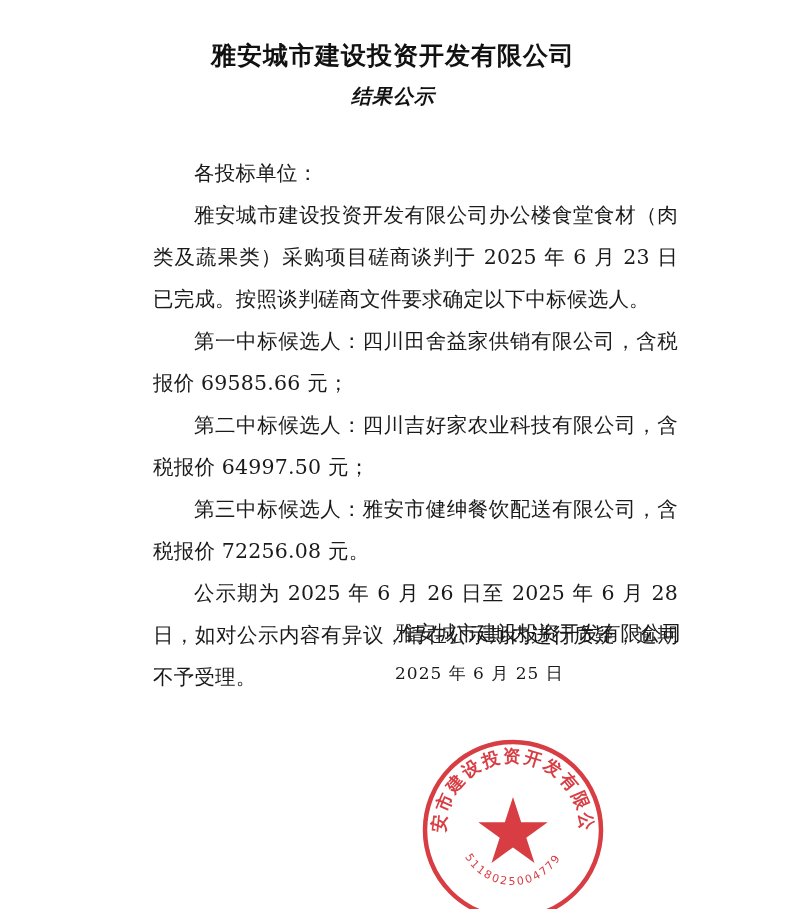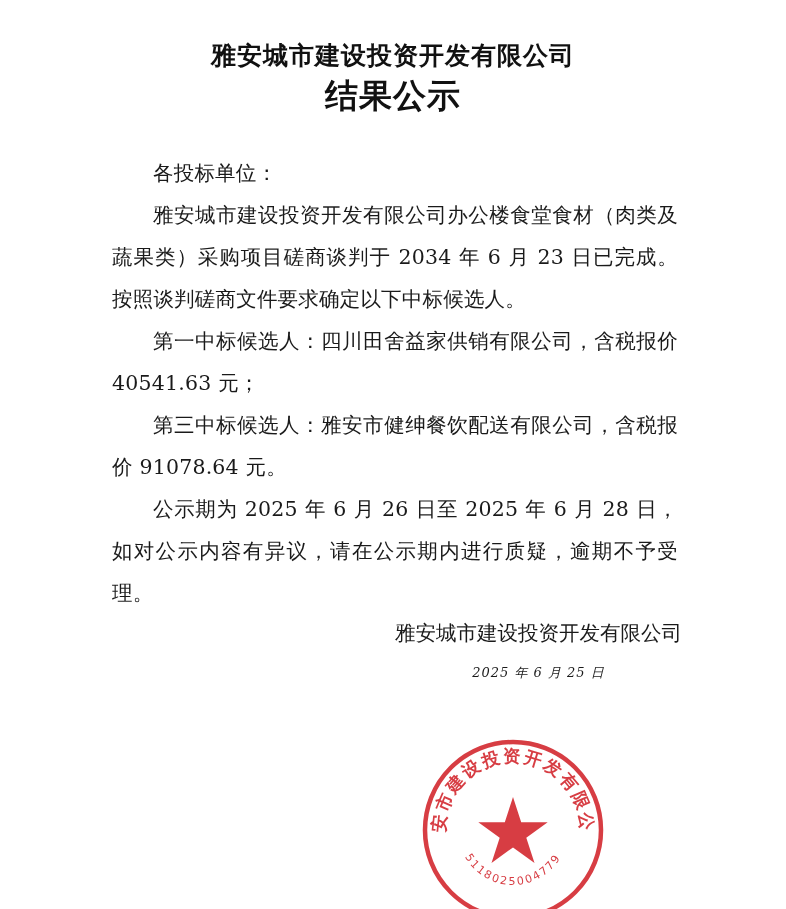--- a/index.html
+++ b/index.html
@@ -34,57 +34,58 @@
     font-size: 25px;
     line-height: 40px;
     letter-spacing: 1px;
     color: #111;
     white-space: nowrap;
   }
   .title-line.l2 {
     font-size: 24px;
   }
   .title-line.l3 {
-    font-size: 33px;
+    font-size: 20px;
+    font-style: italic;
   }
 
   .body-block {
     margin-top: 36px;
     padding: 0 48px 0 52px;
   }
   .para {
     font-size: 20.5px;
     line-height: 42px;
     text-align: justify;
     text-justify: inter-ideograph;
     letter-spacing: 0.2px;
     margin: 0;
   }
   .para.indent {
     text-indent: 2em;
+    margin-left: 41px;
   }
 
   .sign-block {
     position: absolute;
     right: 104px;
     bottom: 50px;
     text-align: left;
     z-index: 3;
   }
   .sign-line {
     font-size: 20.5px;
     line-height: 40px;
     white-space: nowrap;
   }
   .sign-date {
-    text-align: center;
-    font-size: 13px;
+    text-align: left;
+    font-size: 17px;
     line-height: 40px;
     letter-spacing: 1px;
-    font-style: italic;
   }
 
   
   .seal {
     position: absolute;
     left: 418px;
     top: 735px;
     width: 190px;
     height: 190px;
     z-index: 2;
@@ -98,23 +99,24 @@
 
 <div class="page">
 
   <div class="title-block">
     <div class="title-line l1">雅安城市建设投资开发有限公司</div>
     <div class="title-line l3">结果公示</div>
   </div>
 
   <div class="body-block">
     <p class="para indent">各投标单位：</p>
-    <p class="para indent">雅安城市建设投资开发有限公司办公楼食堂食材（肉类及蔬果类）采购项目磋商谈判于 2034 年 6 月 23 日已完成。按照谈判磋商文件要求确定以下中标候选人。</p>
-    <p class="para indent">第一中标候选人：四川田舍益家供销有限公司，含税报价 40541.63 元；</p>
-    <p class="para indent">第三中标候选人：雅安市健绅餐饮配送有限公司，含税报价 91078.64 元。</p>
+    <p class="para indent">雅安城市建设投资开发有限公司办公楼食堂食材（肉类及蔬果类）采购项目磋商谈判于 2025 年 6 月 23 日已完成。按照谈判磋商文件要求确定以下中标候选人。</p>
+    <p class="para indent">第一中标候选人：四川田舍益家供销有限公司，含税报价 69585.66 元；</p>
+    <p class="para indent">第二中标候选人：四川吉好家农业科技有限公司，含税报价 64997.50 元；</p>
+    <p class="para indent">第三中标候选人：雅安市健绅餐饮配送有限公司，含税报价 72256.08 元。</p>
     <p class="para indent">公示期为 2025 年 6 月 26 日至 2025 年 6 月 28 日，如对公示内容有异议，请在公示期内进行质疑，逾期不予受理。</p>
   </div>
 
   <div class="seal">
     <svg viewBox="0 0 190 190" width="190" height="190" xmlns="http://www.w3.org/2000/svg">
       <defs>
         <path id="arcTop" d="M 27,95 A 68,68 0 1 1 163,95" fill="none"></path>
         <path id="arcBottom" d="M 40,95 A 55,55 0 0 0 150,95" fill="none"></path>
       </defs>
       <circle cx="95" cy="95" r="88" fill="none" stroke="#d2232a" stroke-width="4.5"></circle>

